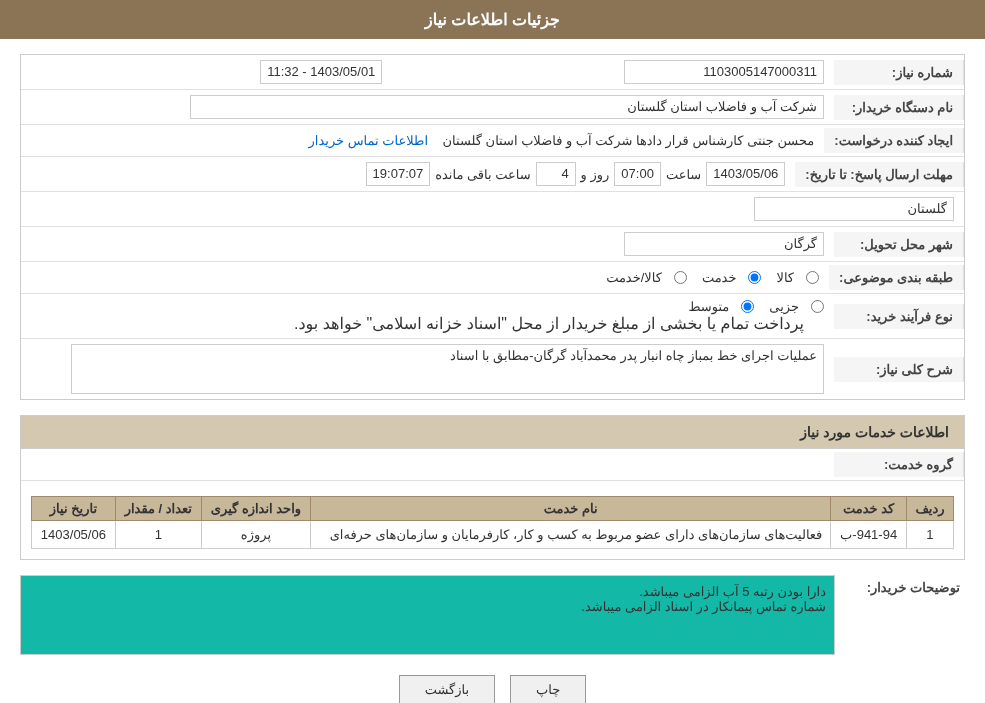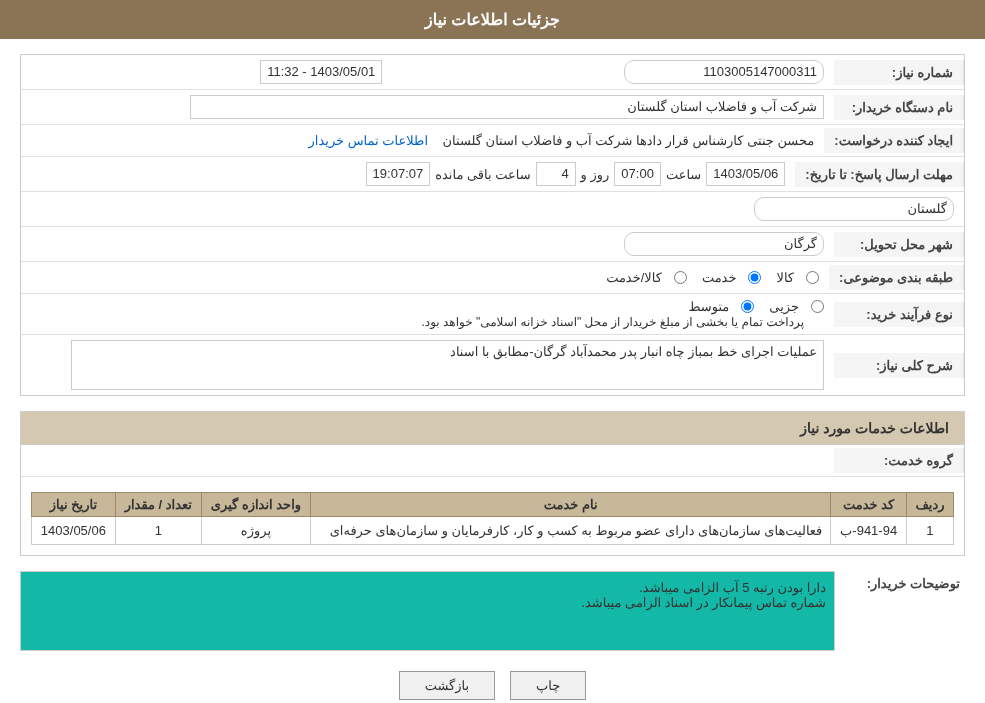--- a/index.html
+++ b/index.html
@@ -62,21 +62,20 @@
       padding: 3px 6px;
       min-height: 24px;
       display: inline-block;
     }
     .input-wide {
       width: 80%;
       min-width: 200px;
     }
     .input-medium {
       width: 200px;
-      border-radius: 10px;
     }
     .link-text {
       color: #0066cc;
       text-decoration: none;
     }
     .date-time-row {
       display: flex;
       align-items: center;
       gap: 5px;
       flex-wrap: wrap;
@@ -236,21 +235,21 @@
           <div class="radio-group">
             <div class="radio-item">
               <input type="radio" name="purchase_type" style="">
               <span>جزیی</span>
             </div>
             <div class="radio-item">
               <input type="radio" name="purchase_type" checked="" style="">
               <span>متوسط</span>
             </div>
           </div>
-          <span style="margin-right:20px; font-size:12px;">پرداخت تمام یا بخشی از مبلغ خریدار از محل "اسناد خزانه اسلامی" خواهد بود.</span>
+          <span style="margin-right:20px; font-size:16px;">پرداخت تمام یا بخشی از مبلغ خریدار از محل "اسناد خزانه اسلامی" خواهد بود.</span>
         </div>
       </div>
 
       <div class="form-row">
         <div class="label-cell">شرح کلی نیاز:</div>
         <div class="value-cell">
           <div class="input-box" style="width:95%; min-height:50px; display:block;">عملیات اجرای خط بمباز چاه انبار پدر محمدآباد گرگان-مطابق با اسناد</div>
         </div>
       </div>
 

